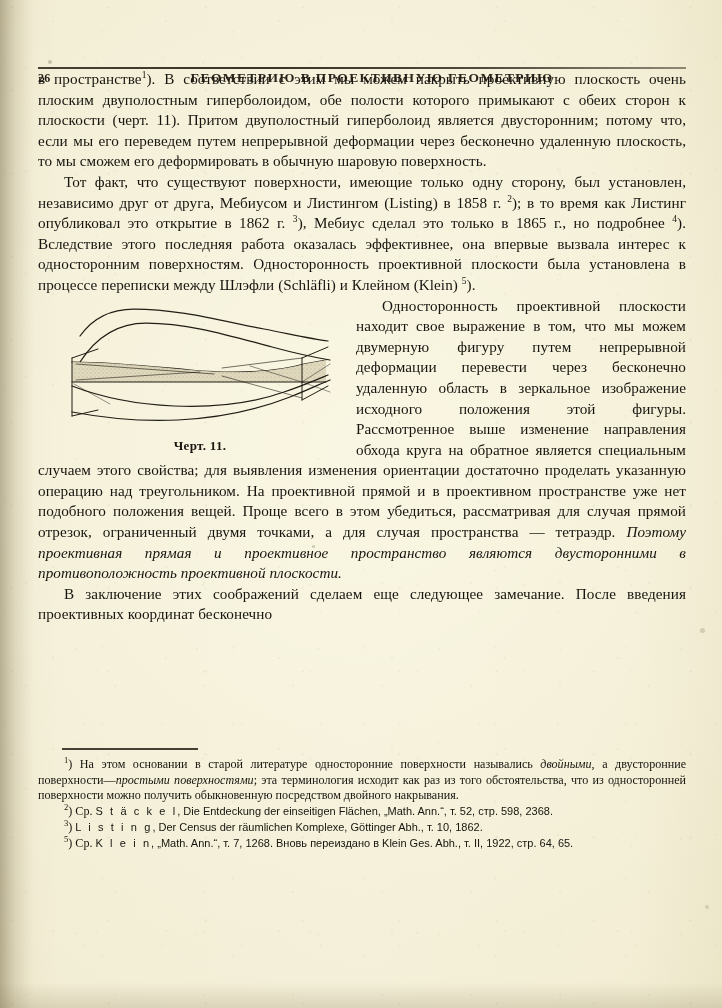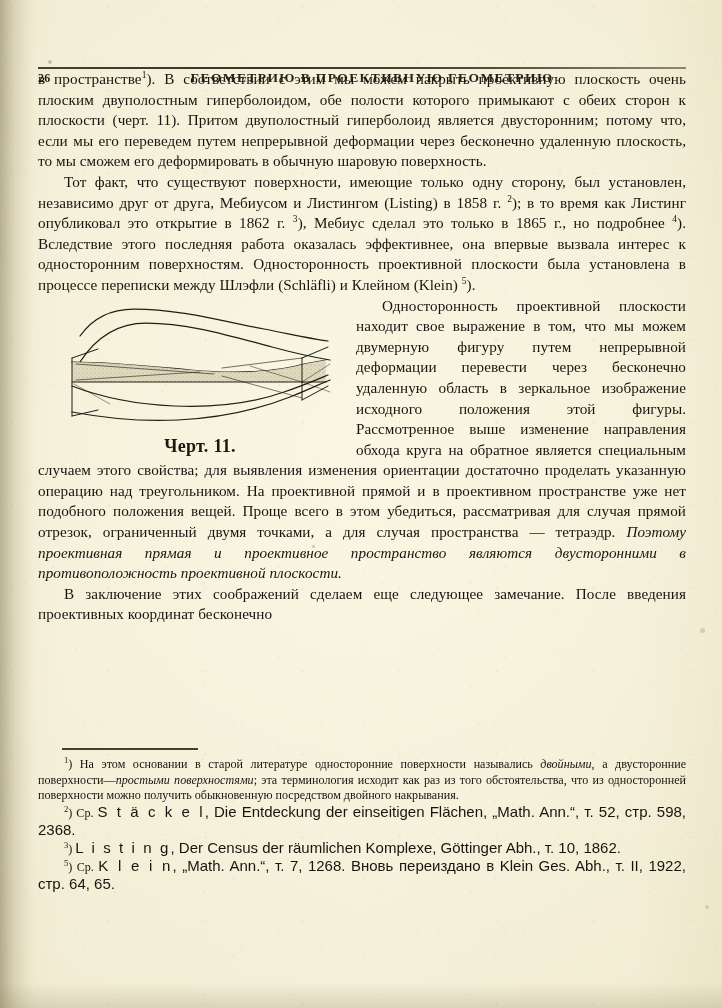--- a/index.html
+++ b/index.html
@@ -136,21 +136,21 @@
     margin: 4px 14px 2px 12px;
     shape-outside: inset(0);
   }
   .figsvg {
     display: block;
     width: 282px;
     height: 128px;
   }
   .figcap {
     text-align: center;
-    font-size: 18px;
+    font-size: 13px;
     font-weight: bold;
     letter-spacing: .3px;
     margin-top: 8px;
     padding-right: 18px;
     color: #1b1812;
   }
 
   
   .footnotes {
     position: absolute;
@@ -178,21 +178,21 @@
   .fn-marker {
     font-size: 8.6px;
     vertical-align: super;
     line-height: 0;
   }
   .sp {
     letter-spacing: 2.1px;
   }
   .lat {
     font-family: "Liberation Sans", "DejaVu Sans", sans-serif;
-    font-size: 15px;
+    font-size: 11px;
   }
 </style>
 </head>
 <body>
 
 <div class="page">
 
   <div class="edge-shadow-left"></div>
   <div class="edge-shadow-bottom"></div>
   <div class="grain"></div>

